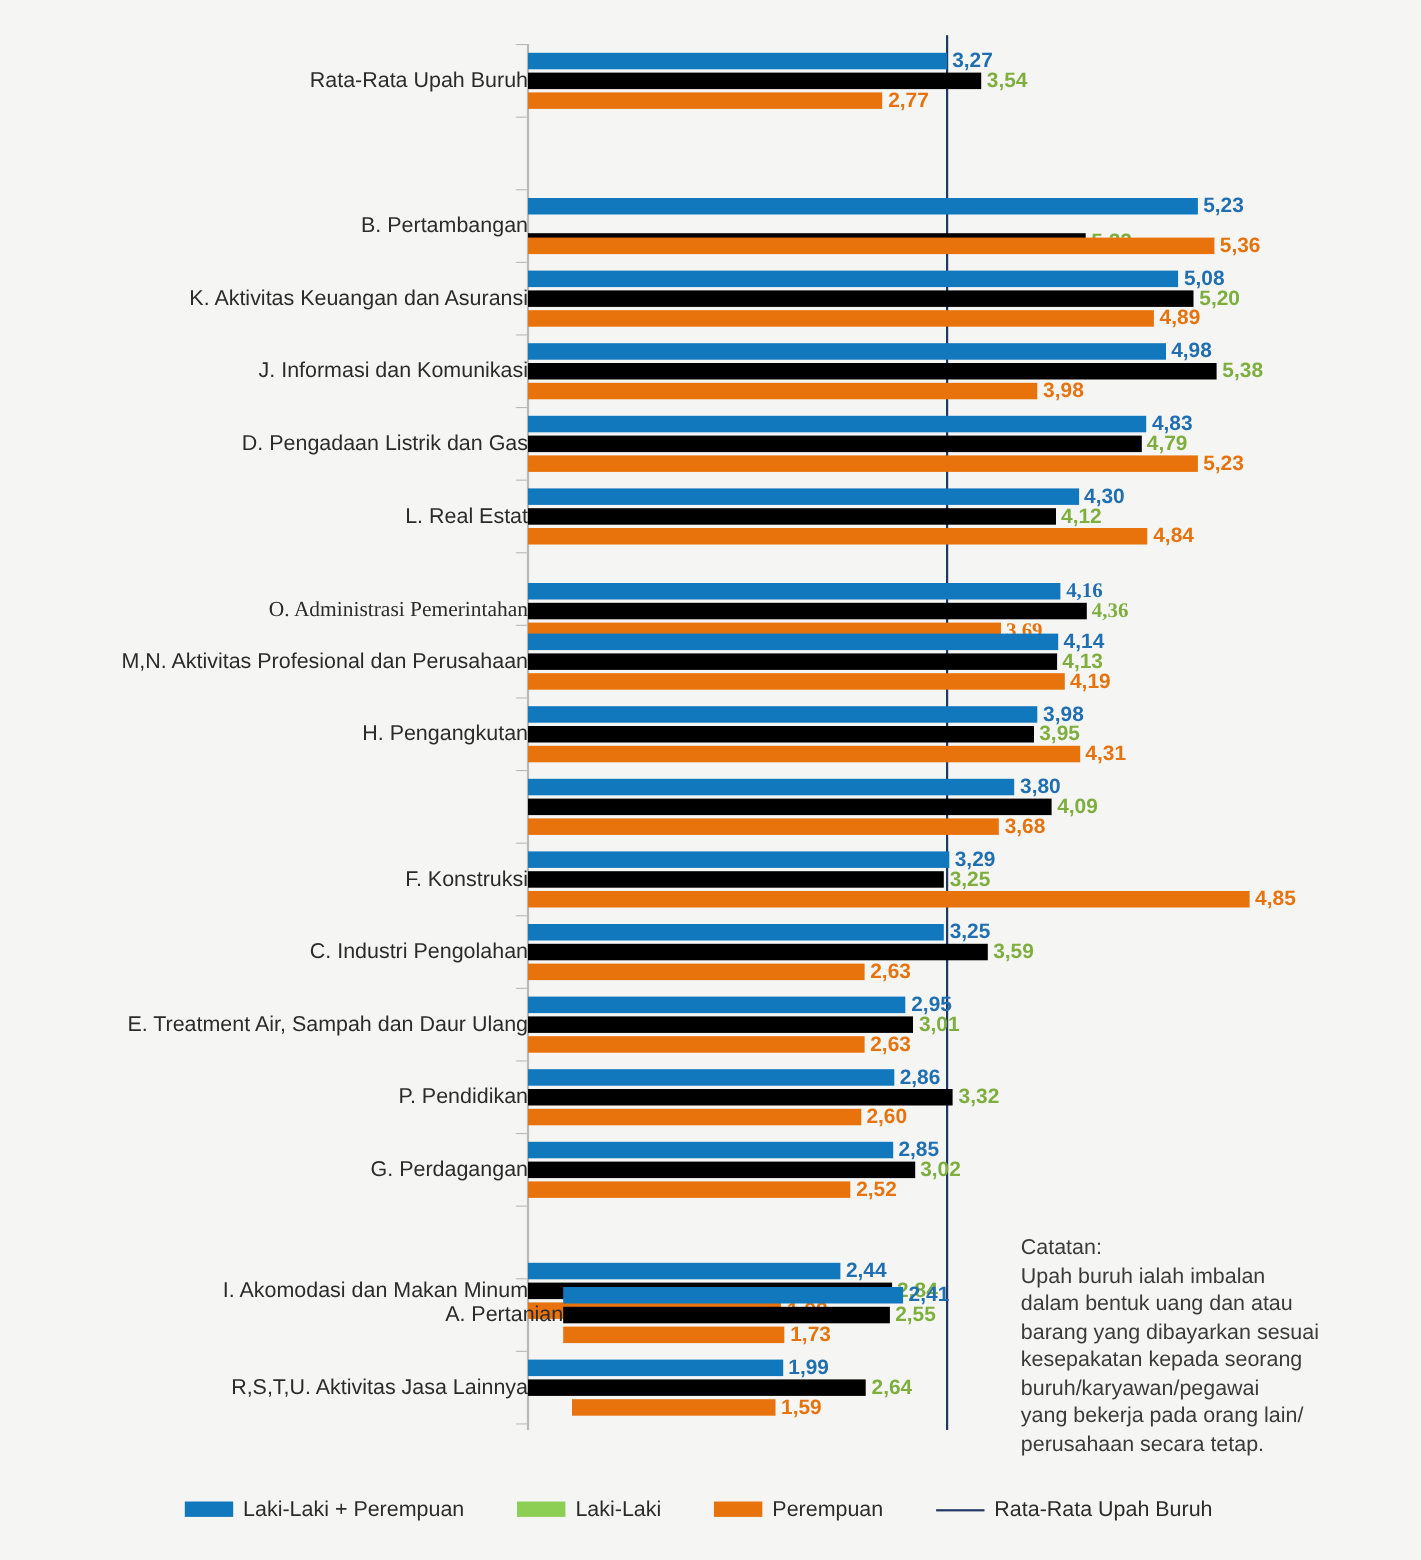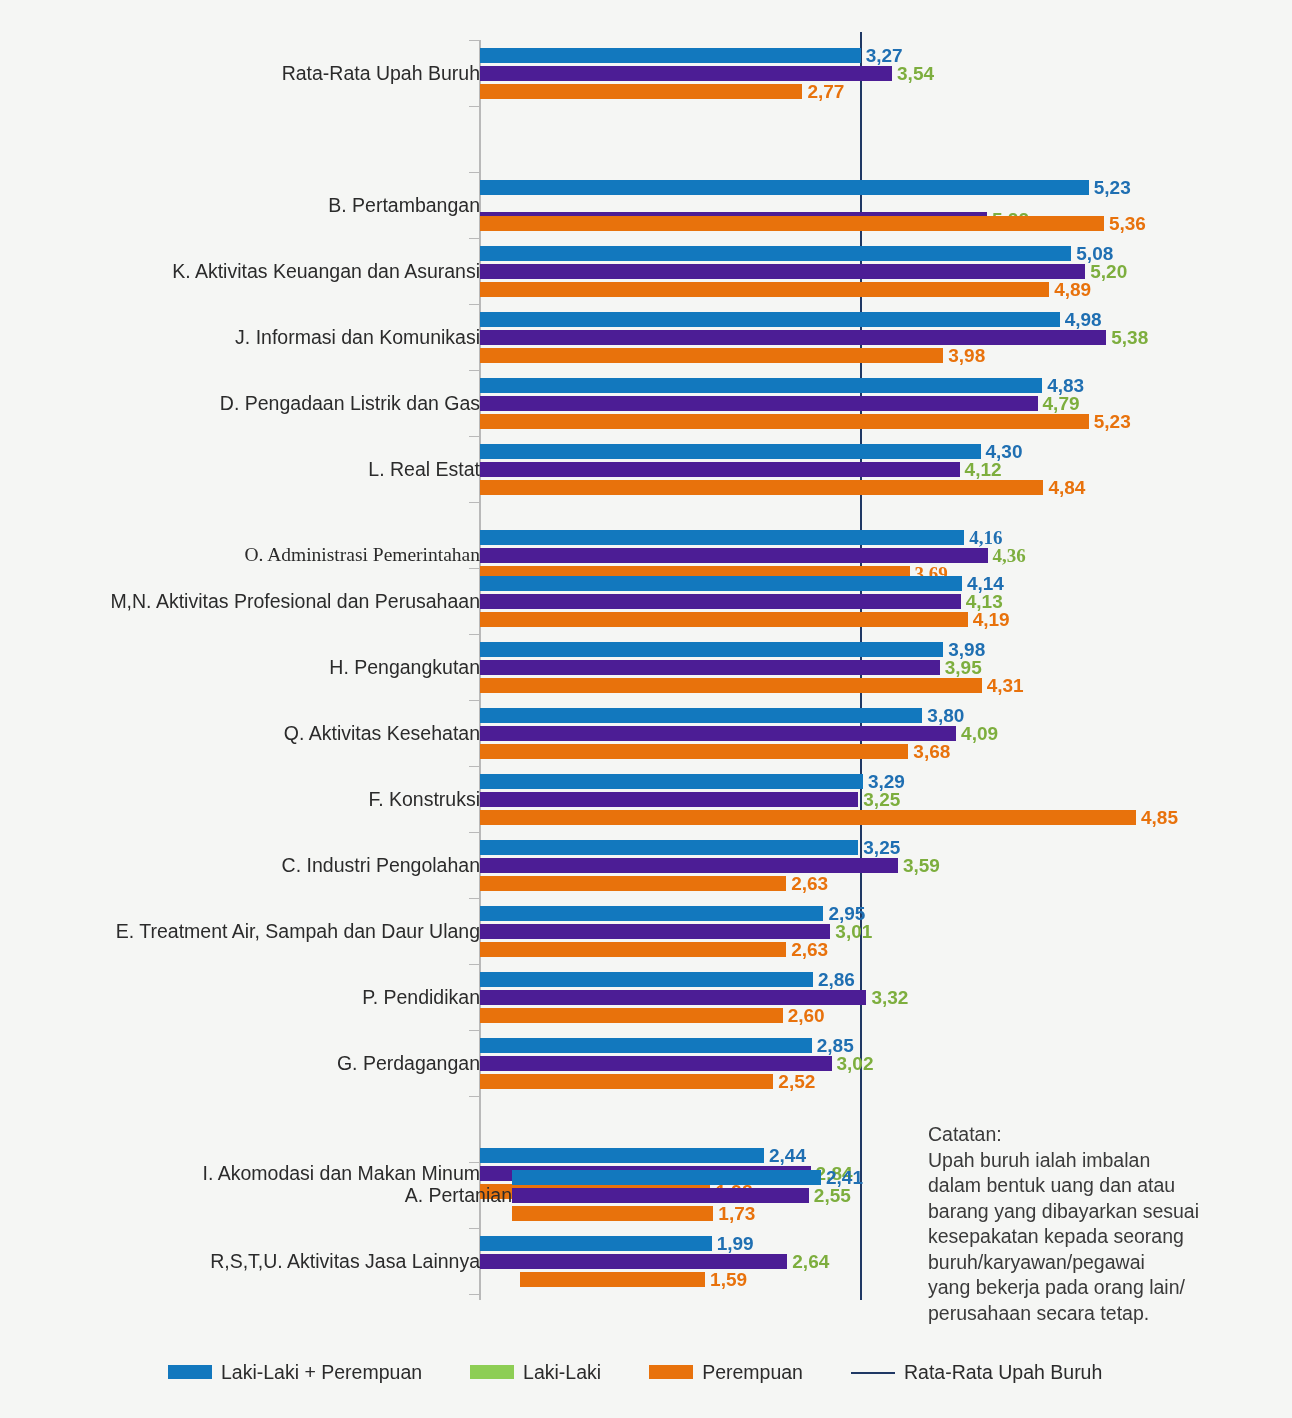--- a/index.html
+++ b/index.html
@@ -51,21 +51,21 @@
     top: 0;
     height: 66px;
     width: 812px;
   }
   .bar {
     position: absolute;
     height: 15px;
     left: 0;
   }
   .bar.s0 { top: 8px;  background: #1278be; }
-  .bar.s1 { top: 26px; background: #4c1d95; }
+  .bar.s1 { top: 26px; background: #000000; }
   .bar.s2 { top: 44px; background: #e8720c; }
   .bar-val {
     position: absolute;
     left: 100%;
     top: 50%;
     transform: translateY(-50%);
     margin-left: 5px;
     font-size: 19px;
     font-weight: bold;
     white-space: nowrap;
@@ -305,21 +305,20 @@
             </div>
             <div class="bar s1" style="width: 459.78px;">
               <span class="bar-val">3,95</span>
             </div>
             <div class="bar s2" style="width: 501.684px;">
               <span class="bar-val">4,31</span>
             </div>
           </div>
         </div>
         <div class="row" style="top: 700px;">
-          <div class="cat-label">Q. Aktivitas Kesehatan</div>
           <div class="bars">
             <div class="bar s0" style="width: 442.32px;">
               <span class="bar-val">3,80</span>
             </div>
             <div class="bar s1" style="width: 476.076px;">
               <span class="bar-val">4,09</span>
             </div>
             <div class="bar s2" style="width: 428.352px;">
               <span class="bar-val">3,68</span>
             </div>

